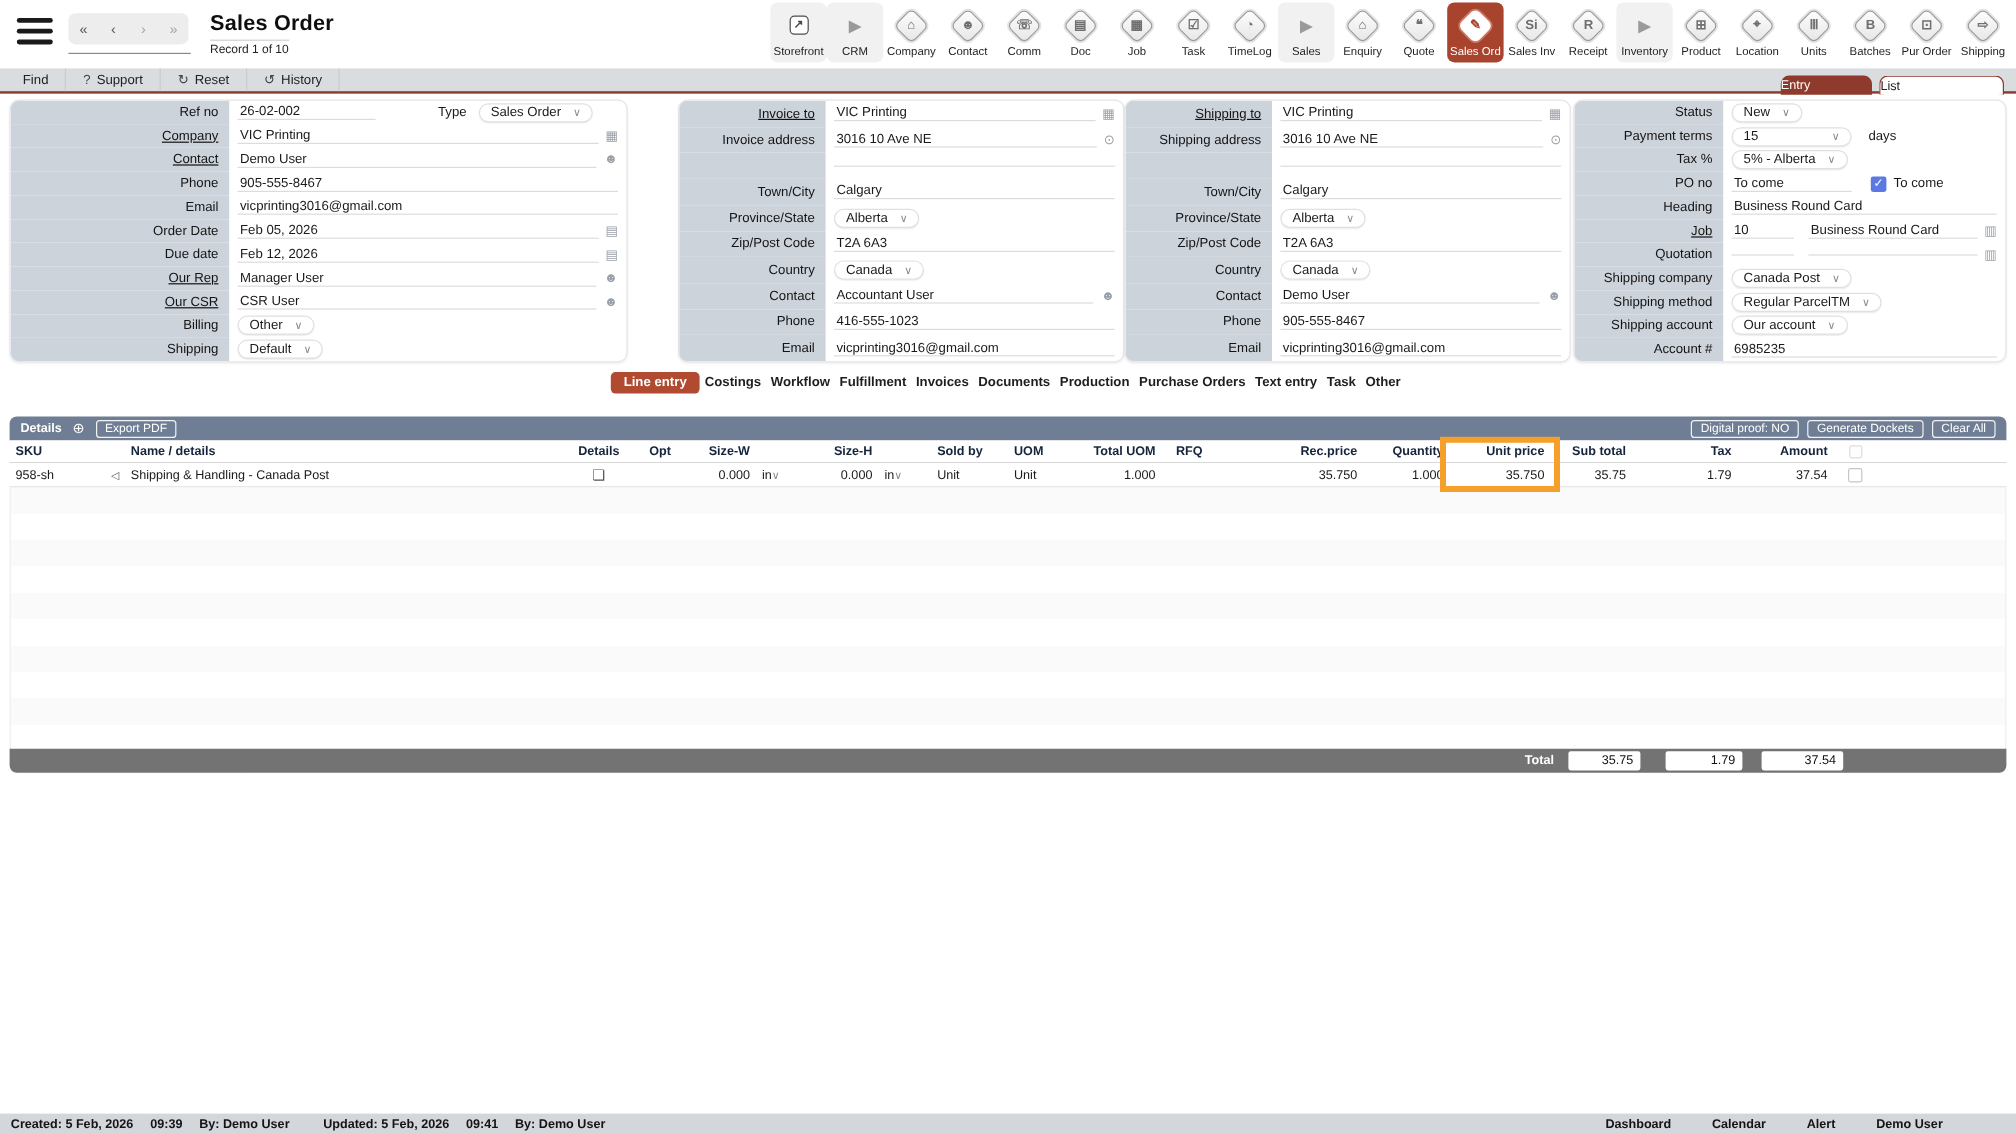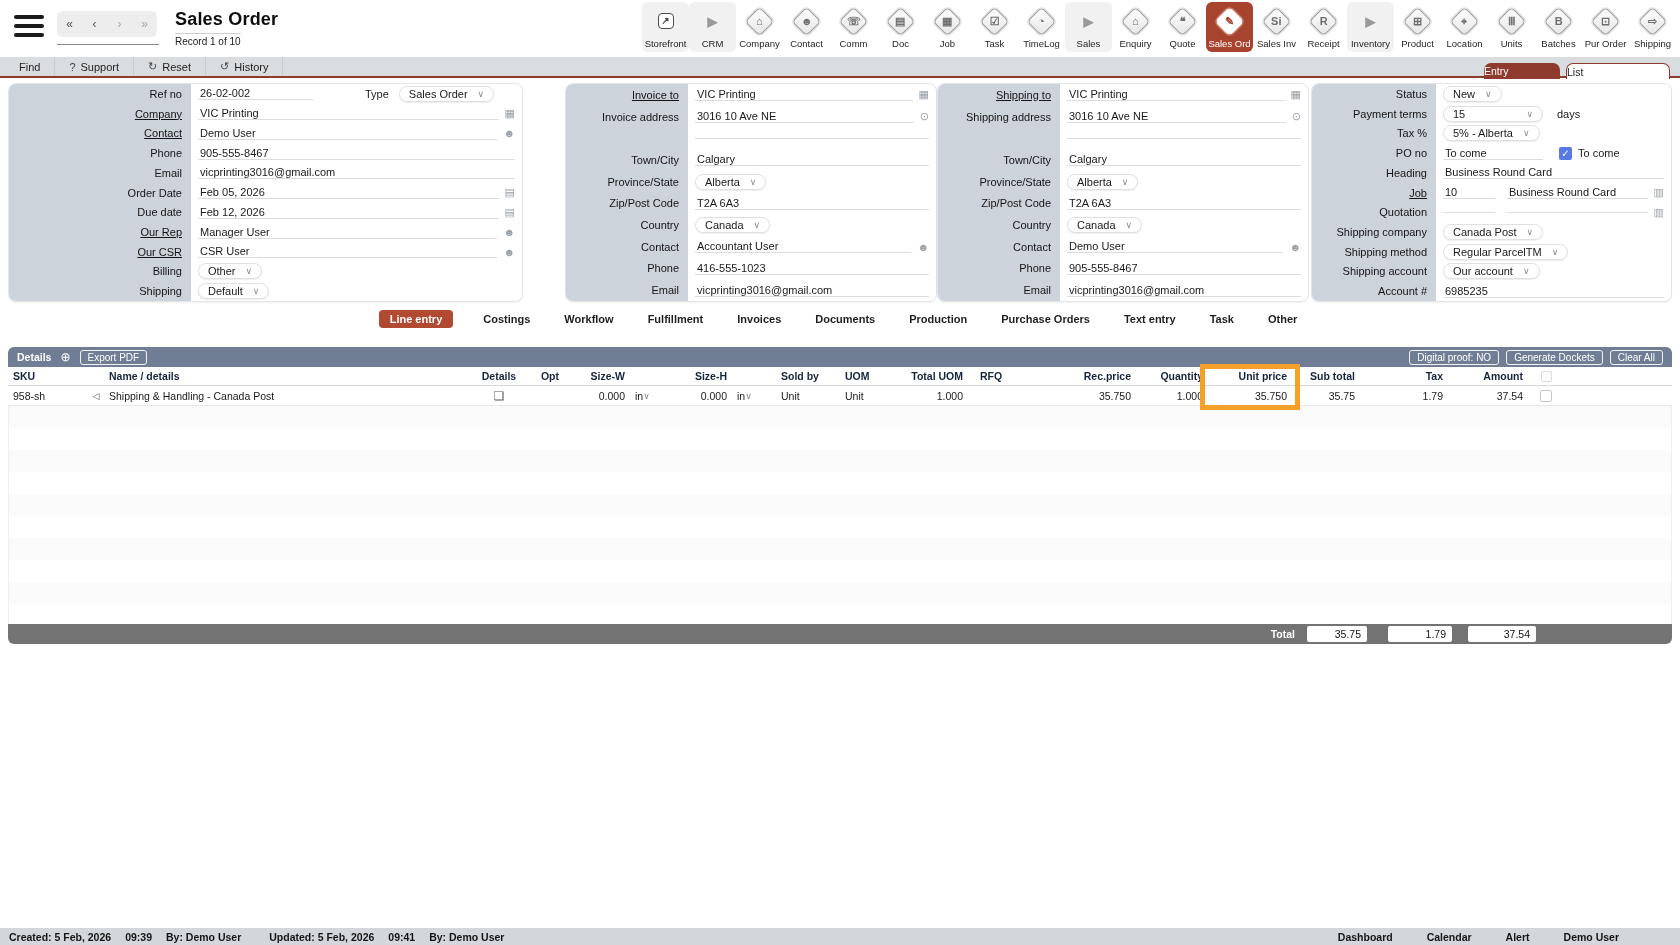--- a/index.html
+++ b/index.html
@@ -55,21 +55,21 @@
 .pill{display:inline-flex;align-items:center;gap:10px;background:#fff;border:1px solid #e0e0e0;border-radius:10px;padding:0 9px;height:16px;box-shadow:0 1px 1px rgba(0,0,0,.07);white-space:nowrap;cursor:pointer}
 .pill.ml{margin-left:10px}
 .pill.sb{justify-content:space-between;width:100px}
 .chev{color:#888;font-size:9px}
 .ric{margin-left:auto;color:#9aa0a8;font-size:11px;padding-left:6px;cursor:pointer}
 .suffix{margin-left:14px;white-space:nowrap}
 .ckbx{width:13px;height:13px;background:#5B79E3;border-radius:2px;color:#fff;font-size:10px;line-height:13px;text-align:center;margin-left:16px;cursor:pointer}
 .cklbl{margin-left:6px}
 .inp2{border-bottom:1px solid #dcdcdc;flex:1;margin-left:12px;padding:0 2px;white-space:nowrap}
 
-.sectabs{position:absolute;left:0;top:310px;width:1680px;display:flex;justify-content:center;align-items:center;gap:26px}
+.sectabs{position:absolute;left:0;top:310px;width:1680px;display:flex;justify-content:center;align-items:center;}
 .stab{font-weight:bold;color:#1e1e1e;padding:3px 4px;cursor:pointer;white-space:nowrap}
 .stab.active{background:#B04A31;color:#fff;padding:3px 11px;border-radius:4px}
 
 .lines{position:absolute;left:8px;top:347px;width:1664px}
 .lbar{height:20px;background:#6F7E95;border-radius:6px 6px 0 0;display:flex;align-items:center;padding:0 9px;gap:9px;color:#fff;font-size:10.5px;font-weight:bold}
 .plus{font-weight:normal;font-size:12px;cursor:pointer}
 .obtn{border:1px solid #f2f2f2;border-radius:3px;padding:0 7px;line-height:13px;font-size:10px;color:#fff;font-weight:normal;cursor:pointer;white-space:nowrap}
 .rbtns{margin-left:auto;display:flex;gap:7px}
 .gridtop{position:relative}
 .cols{display:grid;grid-template-columns:80px 16px 366px 58px 44px 58px 44px 58px 44px 64px 74px 54px 46px 122px 72px 84px 68px 88px 80px 36px 1fr}

